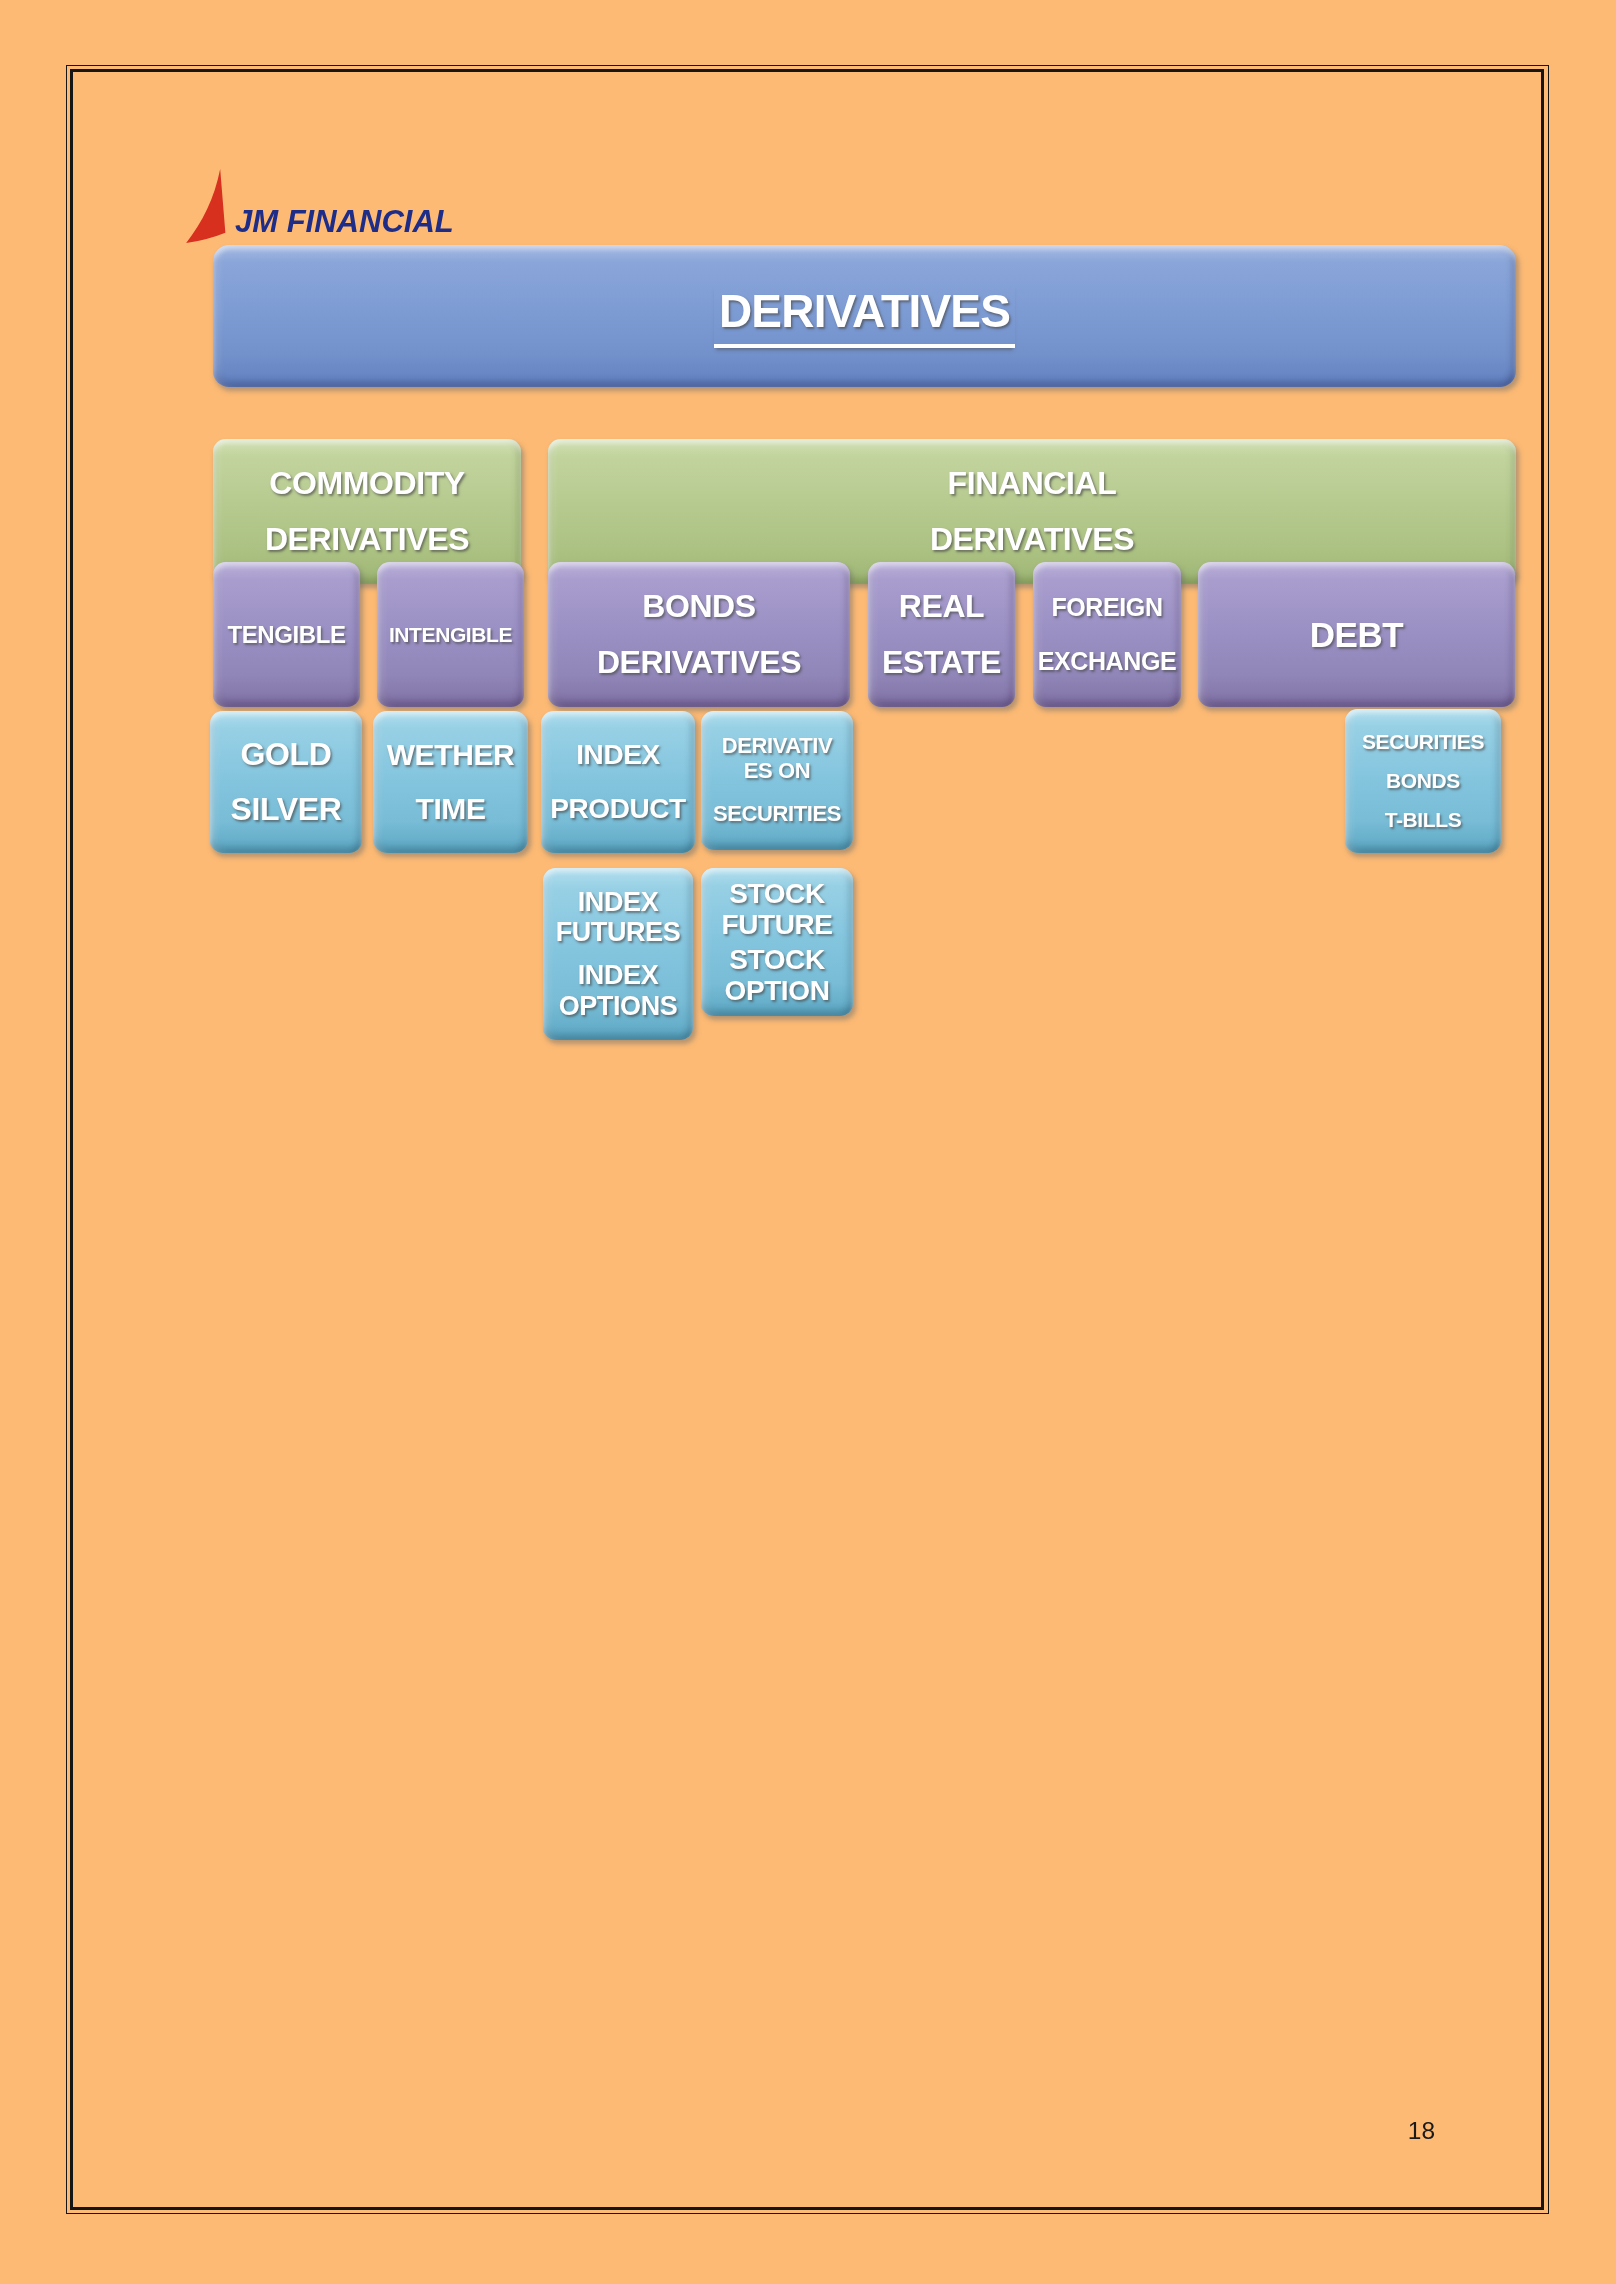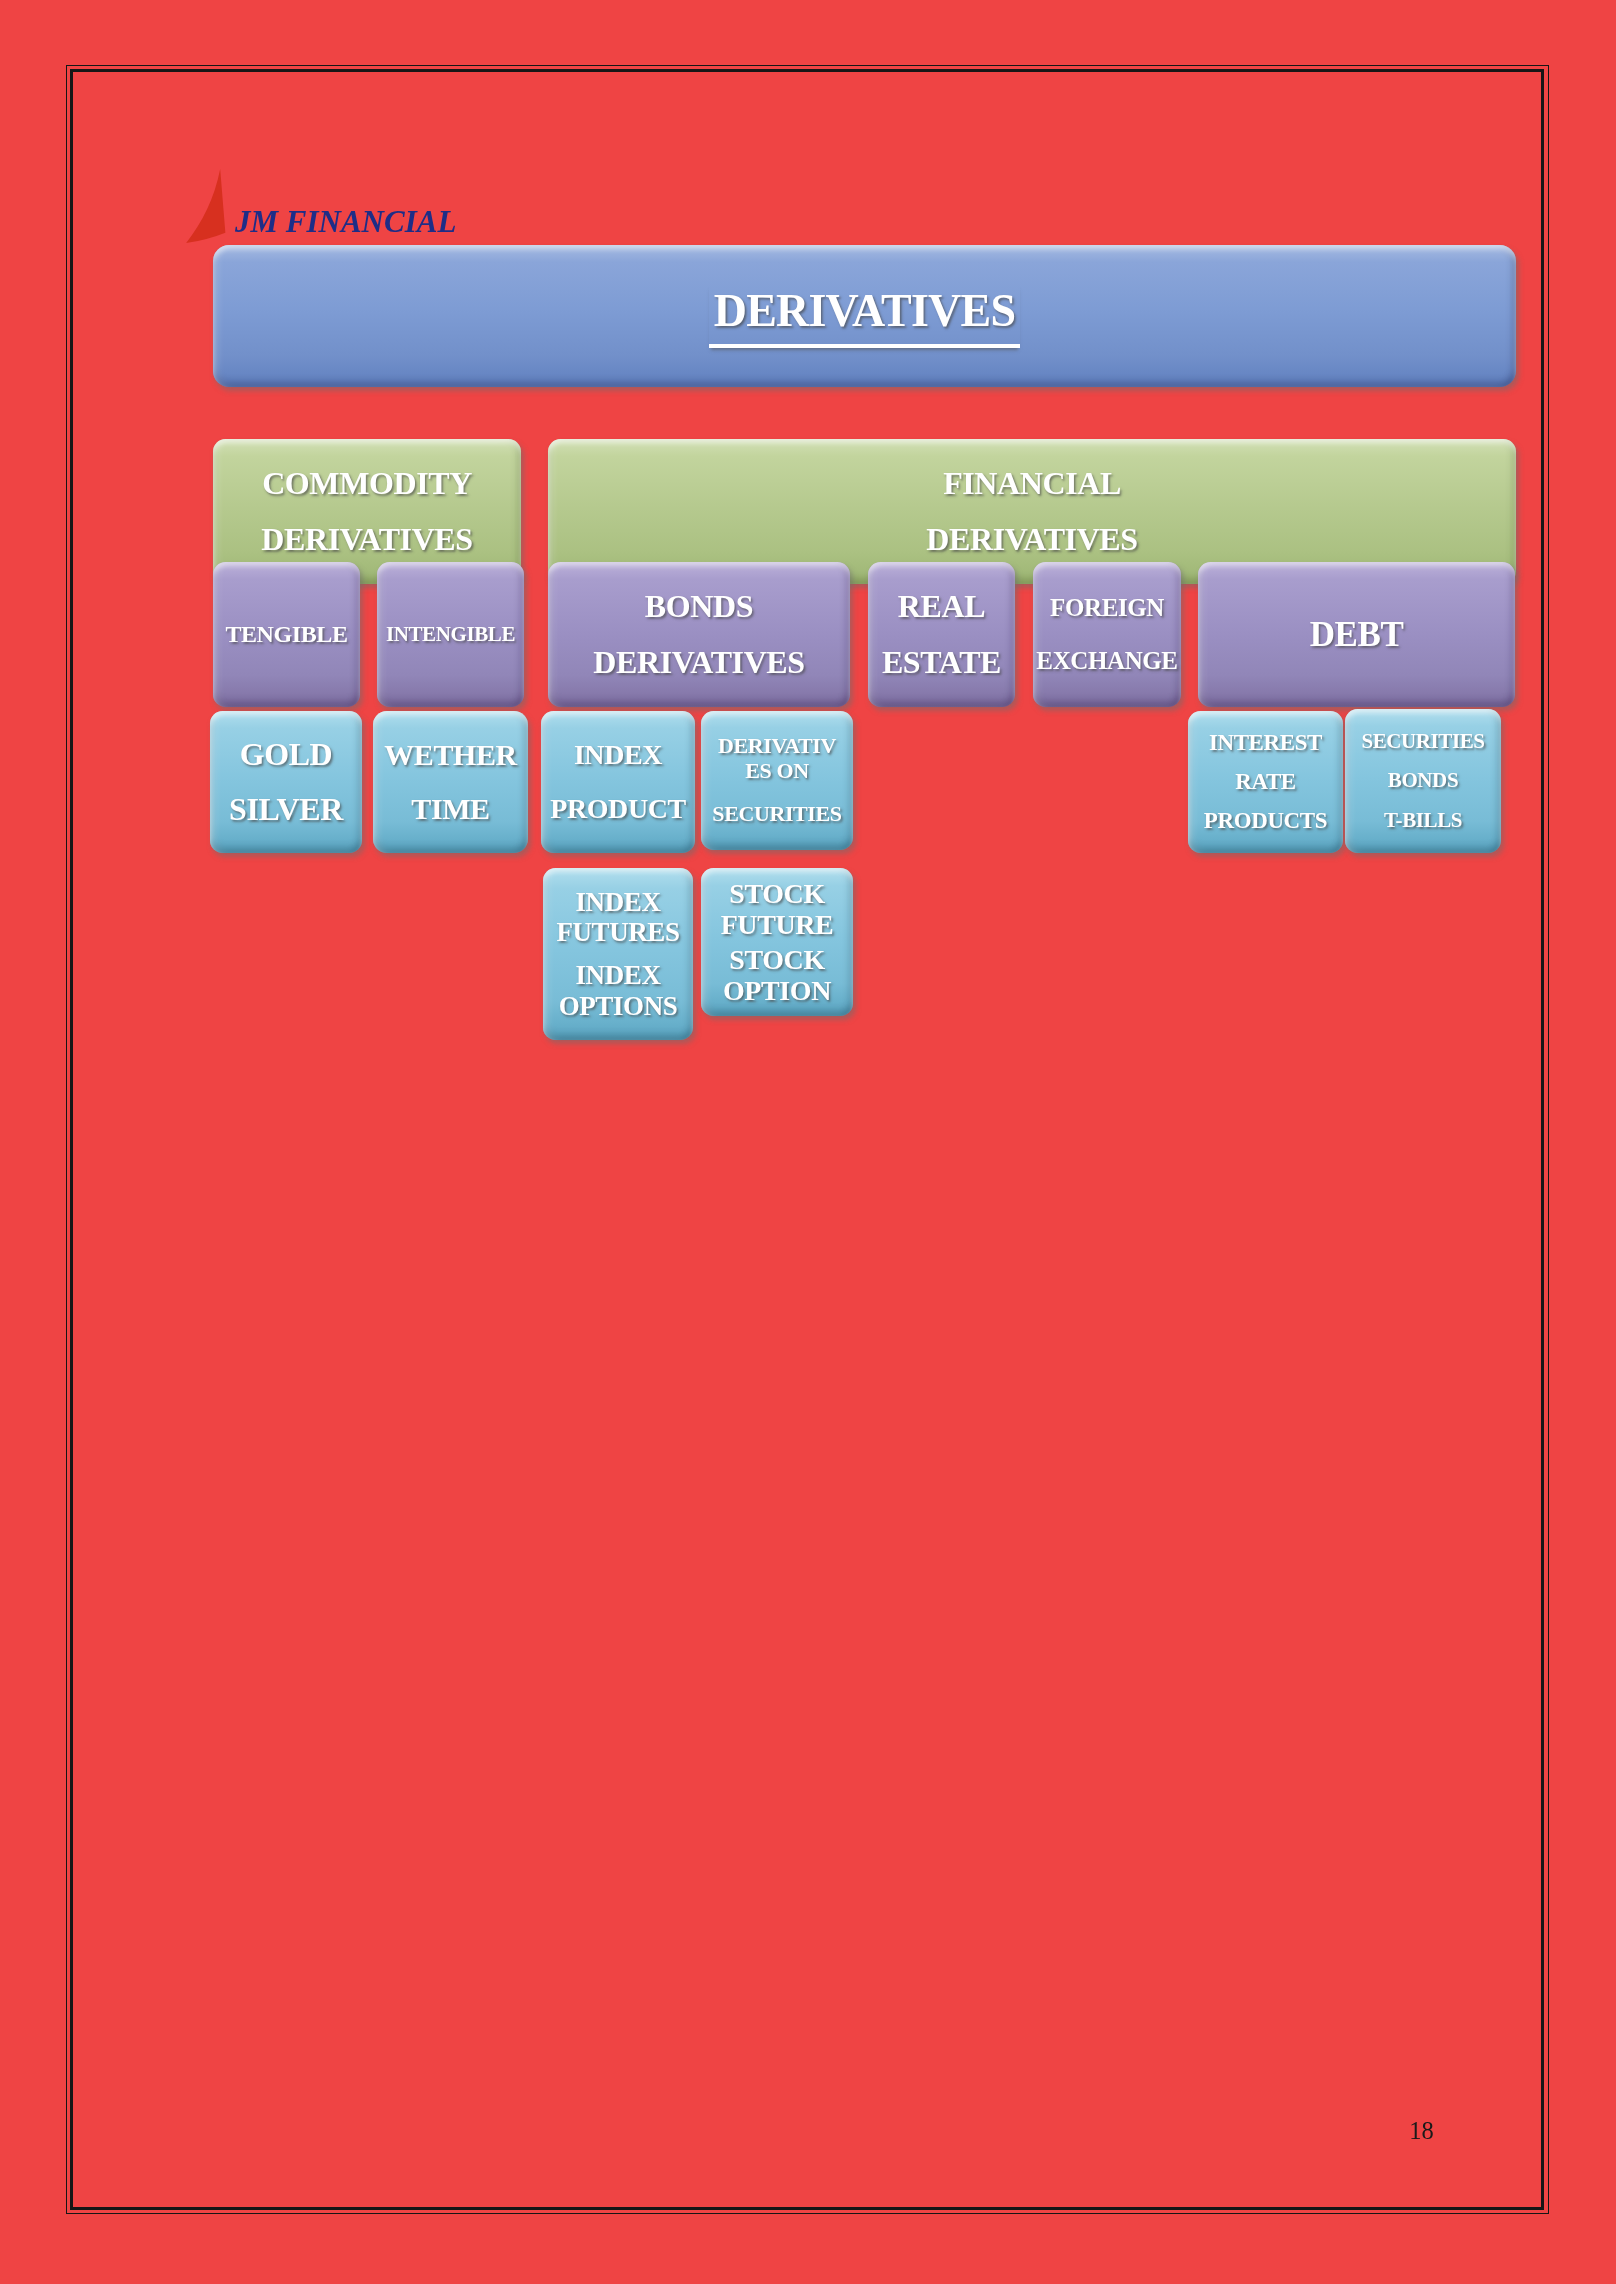--- a/index.html
+++ b/index.html
@@ -1,20 +1,20 @@
 <!DOCTYPE html>
 <html style="--banner-blue: #7E9CD4; --group-green: #B5C98E; --category-purple: #9B90C3; --leaf-cyan: #84C5DE; --logo-blue: #1E2D87; --logo-red: #D7301F; --node-text: #FFFFFF; --border-black: #161616;font-size:12.6px"><head>
 <meta charset="utf-8">
 <style>
   html,body{margin:0;padding:0;background:#ffffff;}
   .canvas{
     position:relative;
     width:1617px;height:2284px;
-    background:#ef4444;
-    font-family:Liberation Serif, serif;
+    background:#fdba74;
+    font-family:Liberation Sans, sans-serif;
     overflow:hidden;
   }
   
   .border-outer{
     position:absolute;left:66px;top:65px;width:1481px;height:2147px;
     border:1.6px solid #161616;pointer-events:none;
   }
   .border-inner{
     position:absolute;left:70px;top:69px;width:1468px;height:2135px;
     border:3.2px solid #161616;pointer-events:none;
@@ -163,25 +163,20 @@
     <span class="ln">INDEX</span>
     <span class="ln">PRODUCT</span>
   </div>
   <div class="box cyan pos-derivsec">
     <div class="grp">
       <span class="ln">DERIVATIV</span>
       <span class="ln">ES ON</span>
     </div>
     <span class="ln">SECURITIES</span>
   </div>
-  <div class="box cyan pos-interest">
-    <span class="ln">INTEREST</span>
-    <span class="ln">RATE</span>
-    <span class="ln">PRODUCTS</span>
-  </div>
   <div class="box cyan pos-secbonds">
     <span class="ln">SECURITIES</span>
     <span class="ln">BONDS</span>
     <span class="ln">T-BILLS</span>
   </div>
 
   <div class="box cyan pos-indexfut">
     <div class="grp">
       <span class="ln">INDEX</span>
       <span class="ln">FUTURES</span>

